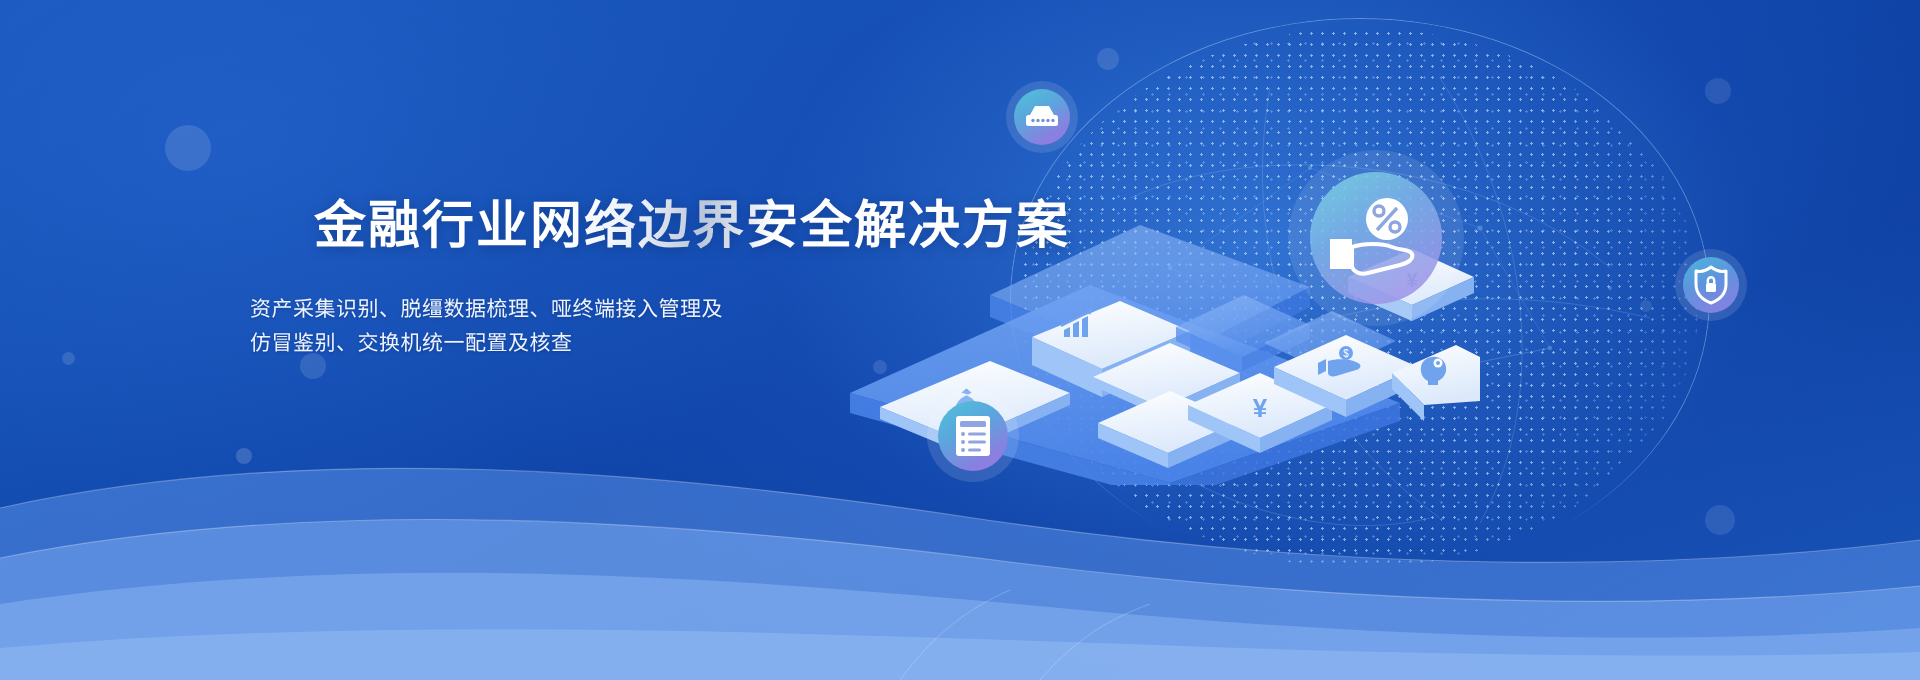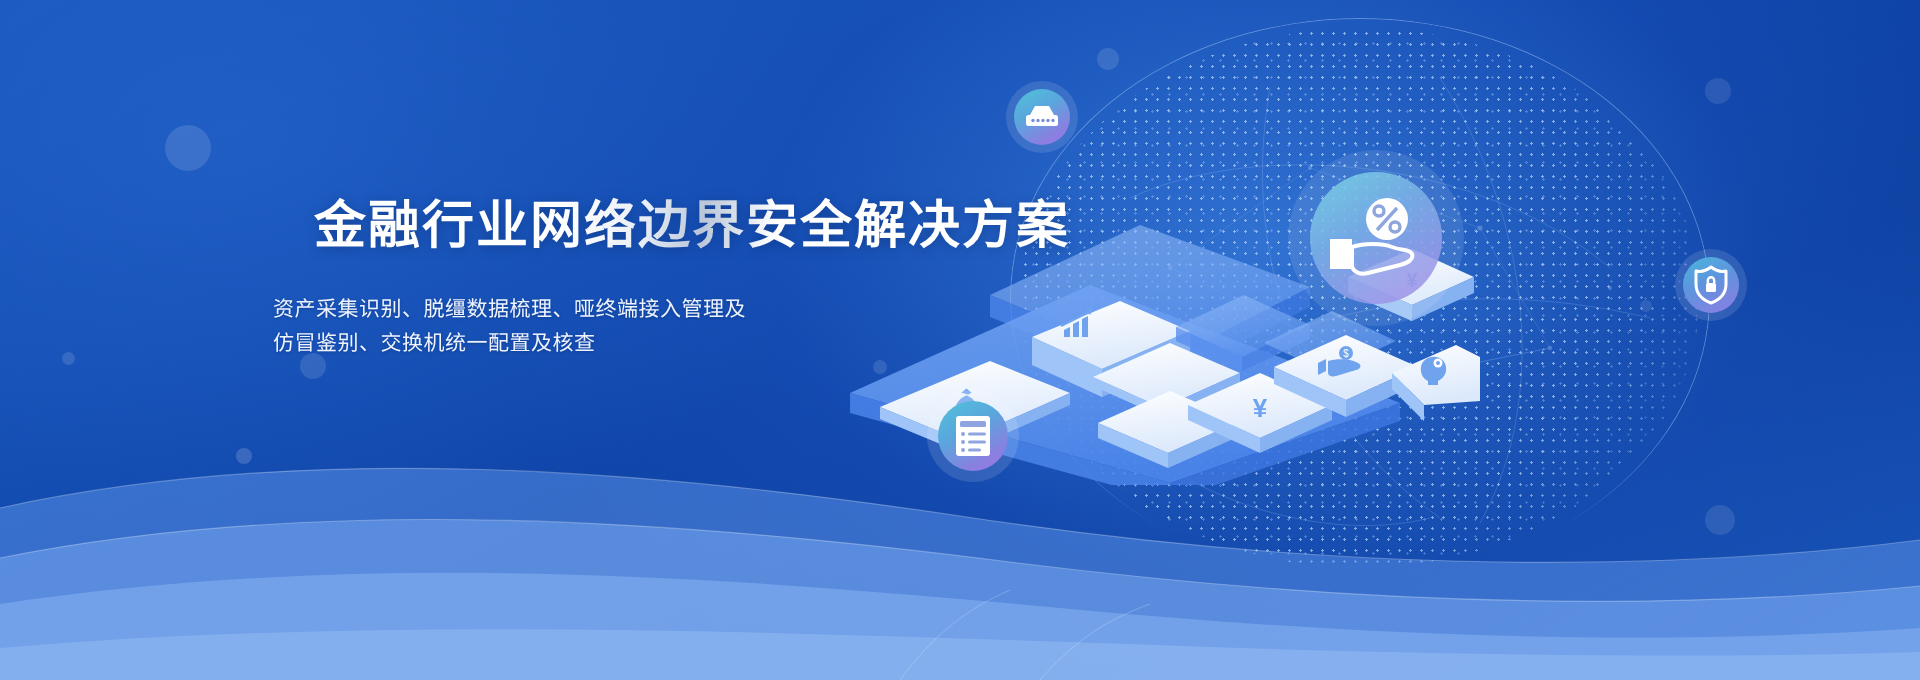--- a/index.html
+++ b/index.html
@@ -106,22 +106,22 @@
     text-align:right;
   }
   .subtitle{
     margin-top:36px;
     font-size:21px;
     line-height:34px;
     color:#eef4ff;
     letter-spacing:.5px;
     text-shadow:0 1px 3px rgba(4,30,84,.35);
   }
-  .subtitle span{ display:block;margin-left:23px; }
-  .subtitle span + span{ margin-left:23px; }
+  .subtitle span{ display:block; }
+  .subtitle span + span{ margin-left:0; }
 </style>
 </head>
 <body>
 
 <div class="banner">
 
   <span class="bokeh b1"></span>
   <span class="bokeh b2"></span>
   <span class="bokeh b3"></span>
   <span class="bokeh b4"></span>

